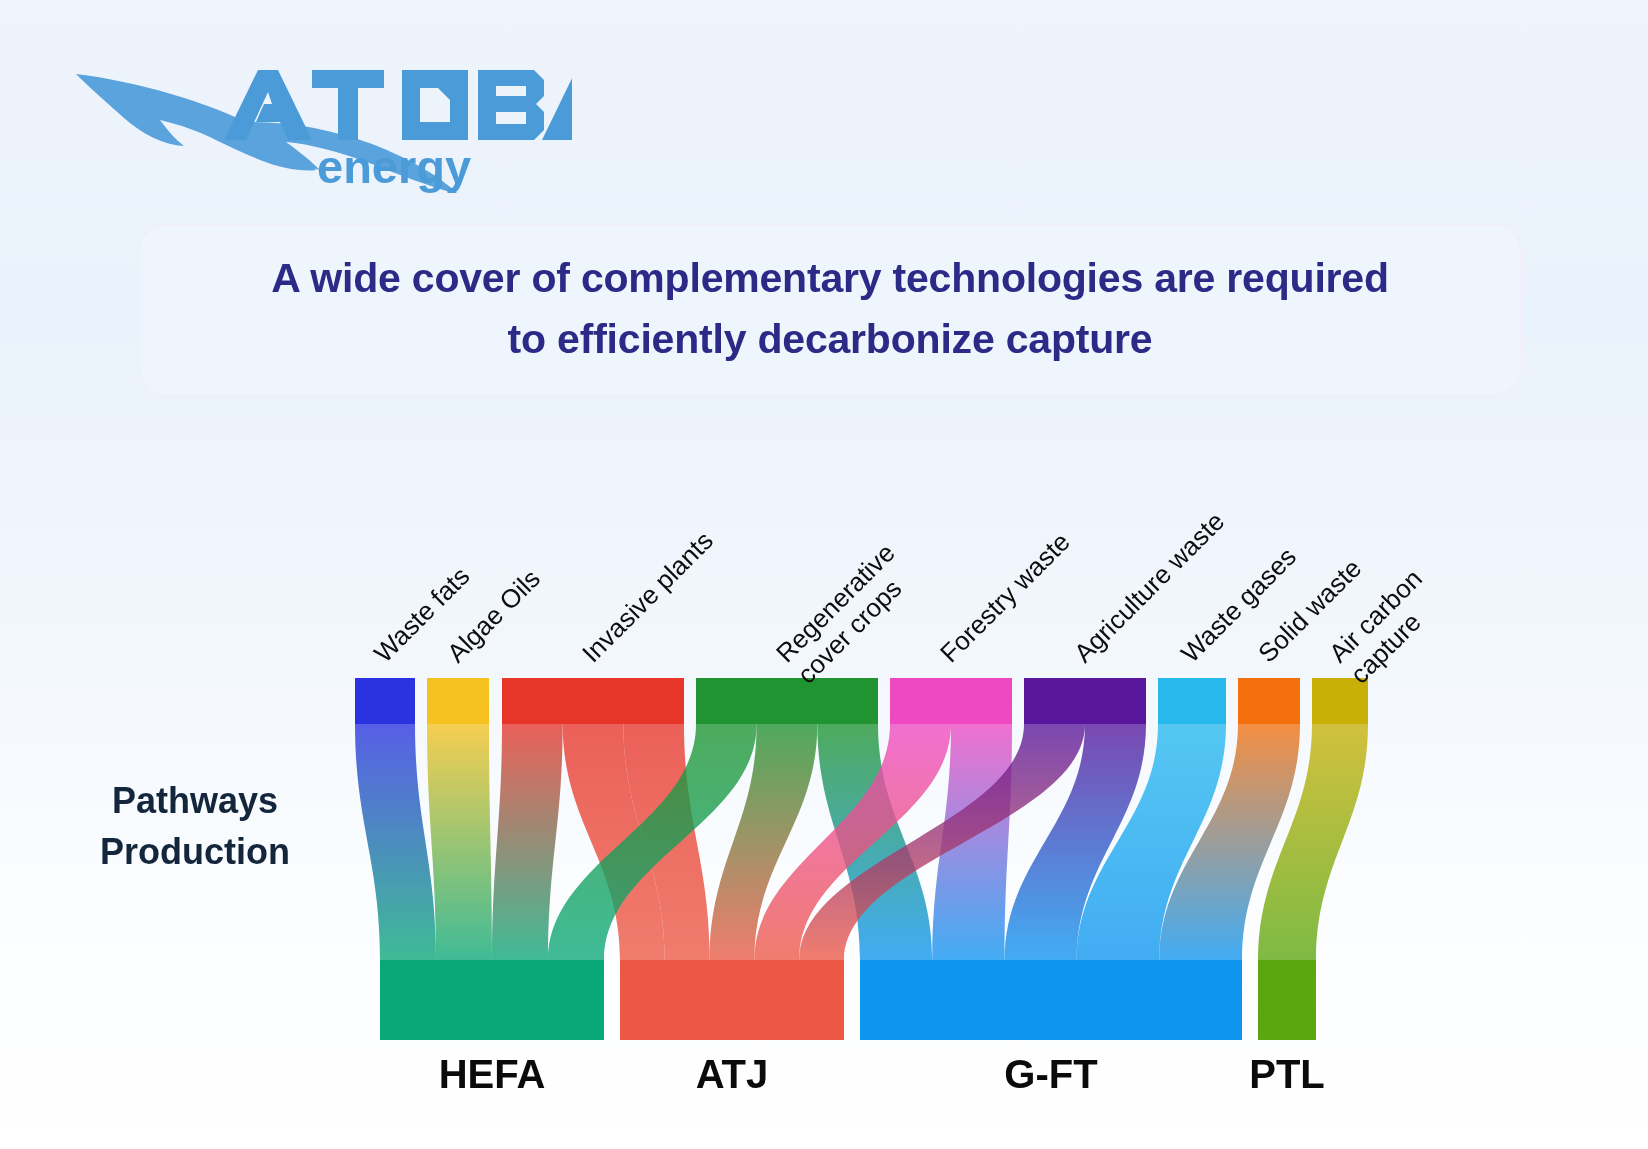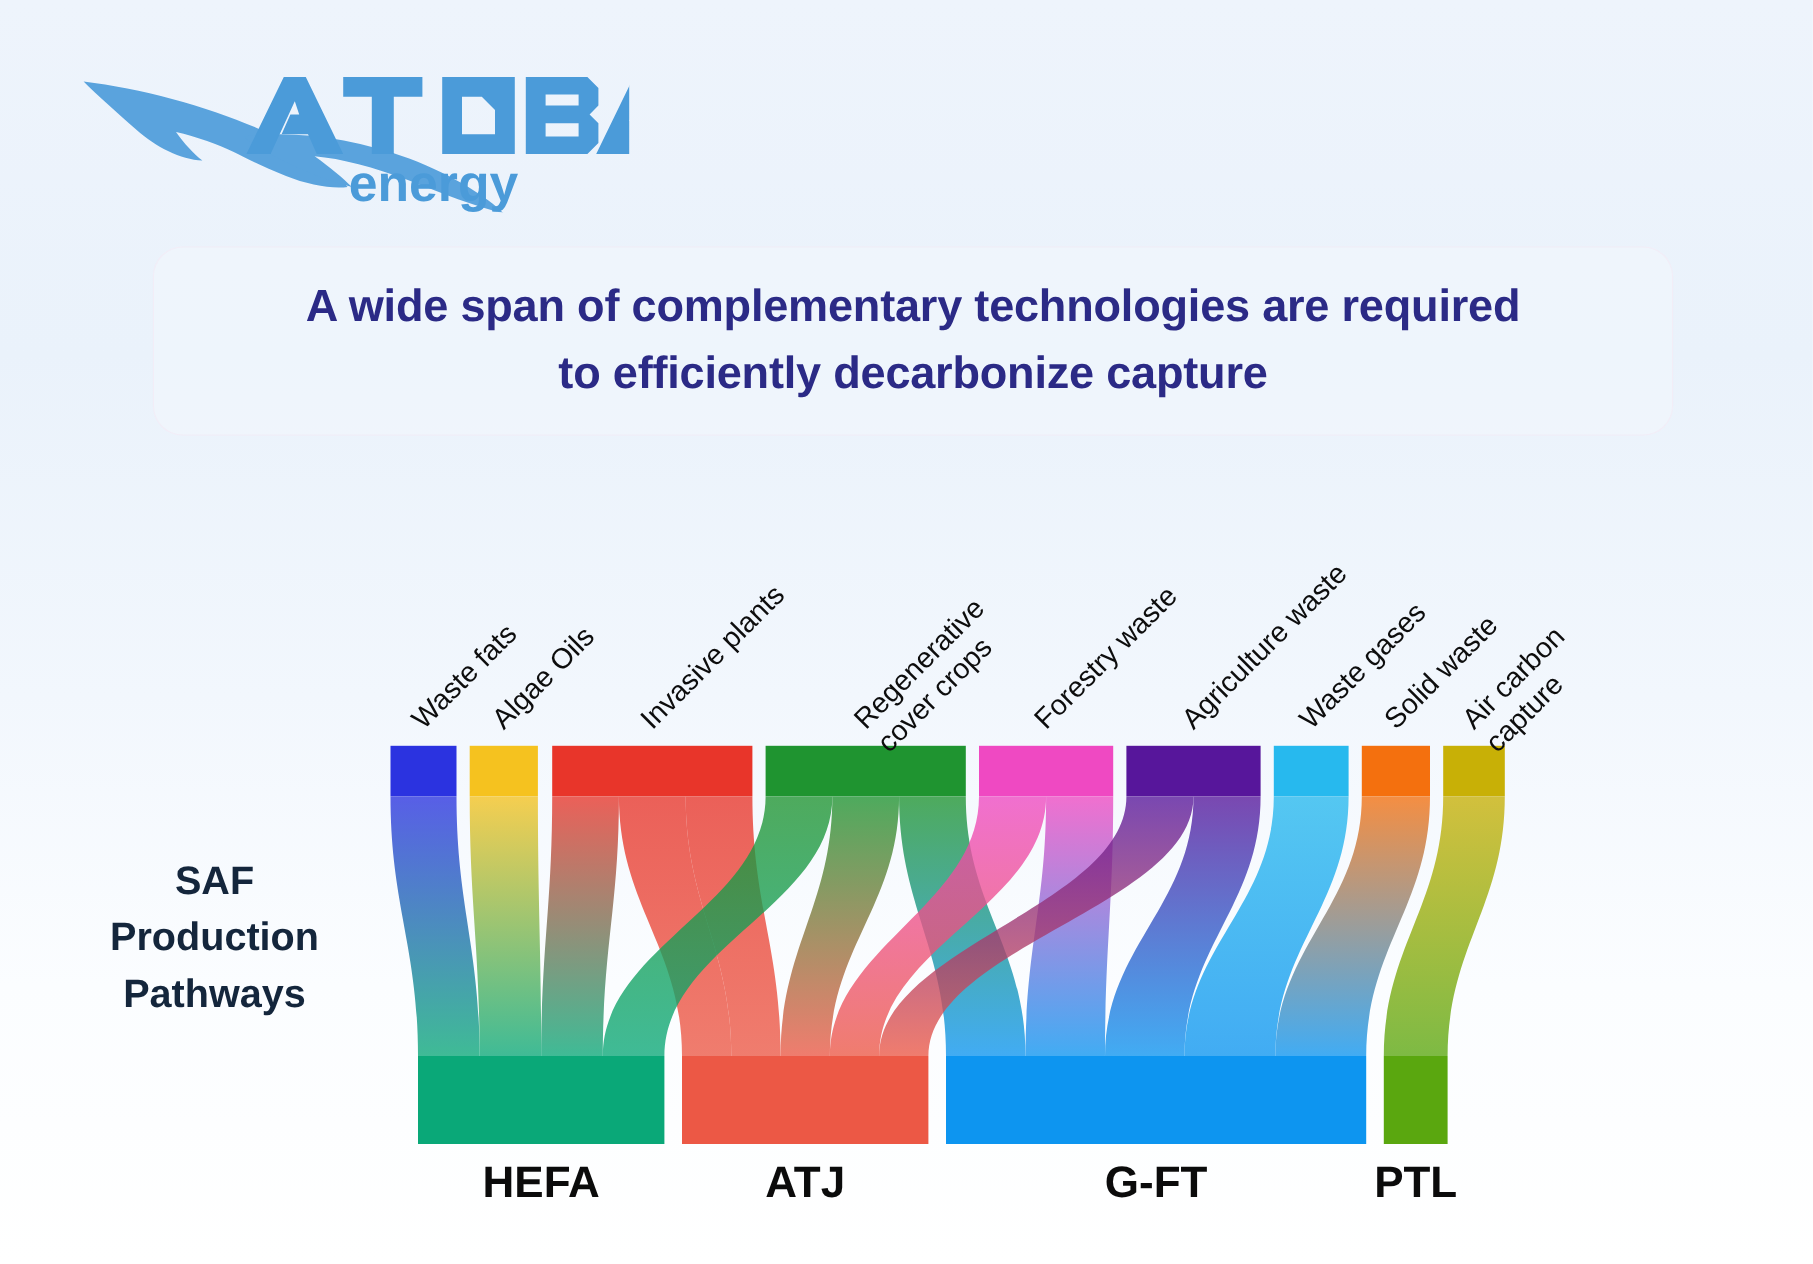--- a/index.html
+++ b/index.html
@@ -71,28 +71,27 @@
     </g>
     <g fill="#4b9bd9" font-family="Liberation Sans, sans-serif" font-size="47" font-weight="bold">
       <text x="245" y="135">energy</text>
     </g>
   </svg>
 </div>
 
 <div class="headline-card"></div>
 
 <div class="headline">
-  <div>A wide span of complementary technologies are required</div>
+  <div>A wide cover of complementary technologies are required</div>
   <div>to efficiently decarbonize capture</div>
 </div>
 
 <div class="saf-caption">
-  <div>SAF</div>
+  <div>Pathways</div>
   <div>Production</div>
-  <div>Pathways</div>
 </div>
 
 <div class="sankey-wrap">
   <svg id="sankey-svg" width="1010" height="640" viewBox="0 0 1010 640">
       <defs>
         <linearGradient id="lk0" x1="0" y1="0" x2="0" y2="1">
           <stop offset="0%" stop-color="#2b33e0"></stop>
           <stop offset="100%" stop-color="#0aa878"></stop>
         </linearGradient>
         <linearGradient id="lk1" x1="0" y1="0" x2="0" y2="1">

